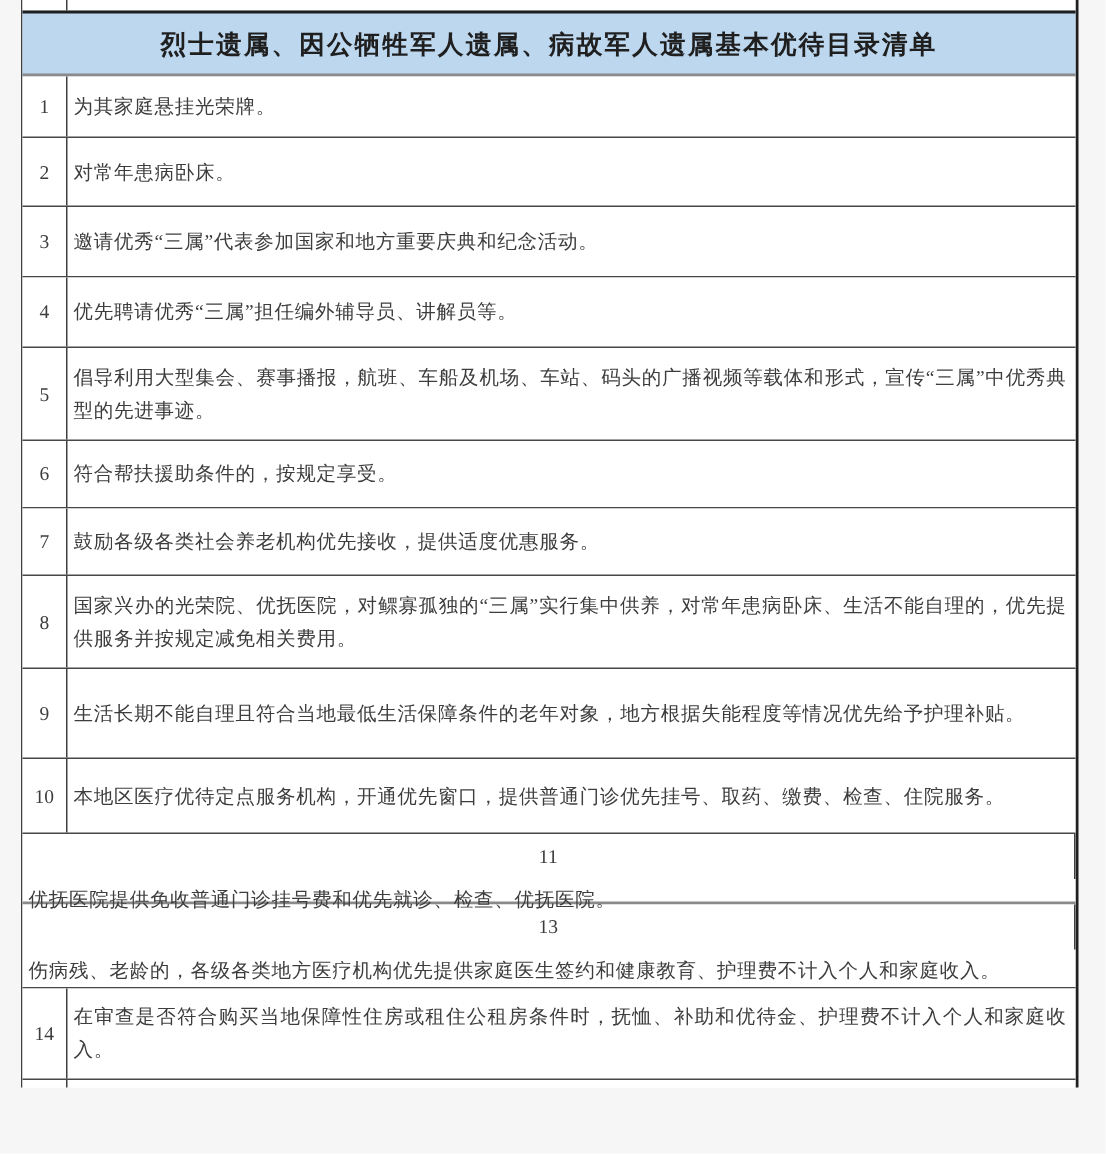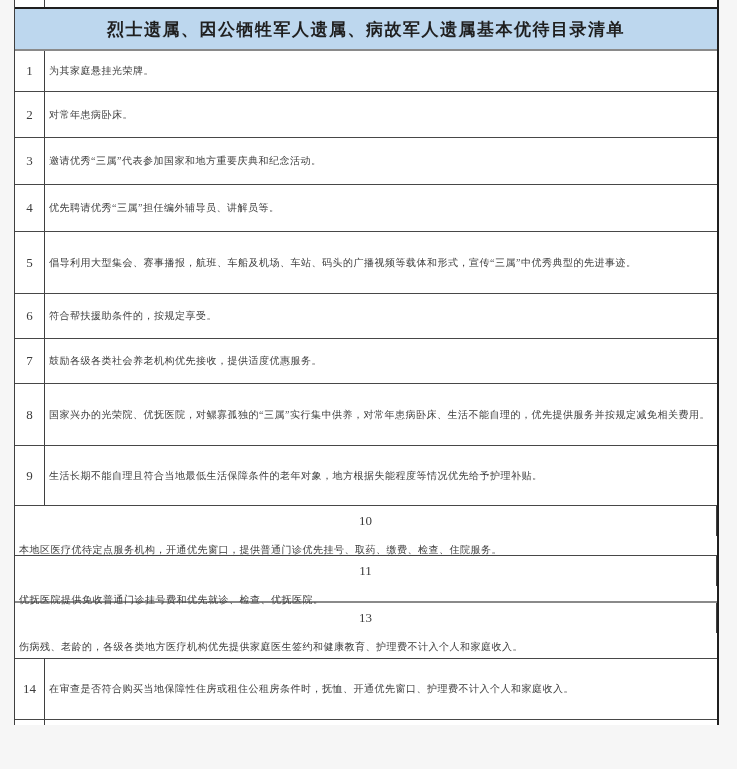--- a/index.html
+++ b/index.html
@@ -47,37 +47,37 @@
   .num-cell {
     flex: 0 0 30px;
     display: flex; align-items: center; justify-content: center;
     border-right: 1px solid #3f3f3f;
     font-size: 13px;
   }
   .text-cell {
     flex: 1;
     display: flex; align-items: center;
     padding: 3px 6px 3px 4px;
-    font-size: 10px;
+    font-size: 13px;
     line-height: 22px;
     text-align: justify;
     letter-spacing: 0.5px;
   }
 
   
   .r1  { height: 41px; }
   .r2  { height: 46px; }
   .r3  { height: 47px; }
   .r4  { height: 47px; }
   .r5  { height: 62px; }
   .r6  { height: 45px; }
   .r7  { height: 45px; }
   .r8  { height: 62px; }
   .r9  { height: 60px; }
-  .r10 { height: 50px; flex-direction: column; }
+  .r10 { height: 50px; }
   .r11 { height: 47px; border-bottom: 2px solid #8a8a8a; flex-direction: column; }
   .r12 { height: 44px; }
   .r13 { height: 56px; flex-direction: column; }
   .r14 { height: 61px; }
 </style>
 </head>
 <body>
 
 <div class="doc-table">
 
@@ -146,21 +146,21 @@
   </div>
 
 
   <div class="row r13">
     <div class="num-cell">13</div>
     <div class="text-cell">伤病残、老龄的，各级各类地方医疗机构优先提供家庭医生签约和健康教育、护理费不计入个人和家庭收入。</div>
   </div>
 
   <div class="row r14">
     <div class="num-cell">14</div>
-    <div class="text-cell">在审查是否符合购买当地保障性住房或租住公租房条件时，抚恤、开通优先窗口、护理费不计入个人和家庭收入。</div>
+    <div class="text-cell">在审查是否符合购买当地保障性住房或租住公租房条件时，抚恤、补助和优待金、护理费不计入个人和家庭收入。</div>
   </div>
 
   <div class="sliver sliver-bottom">
     <div class="num-cell"></div>
     <div class="text-cell"></div>
   </div>
 
 </div>
 
 </body></html>

